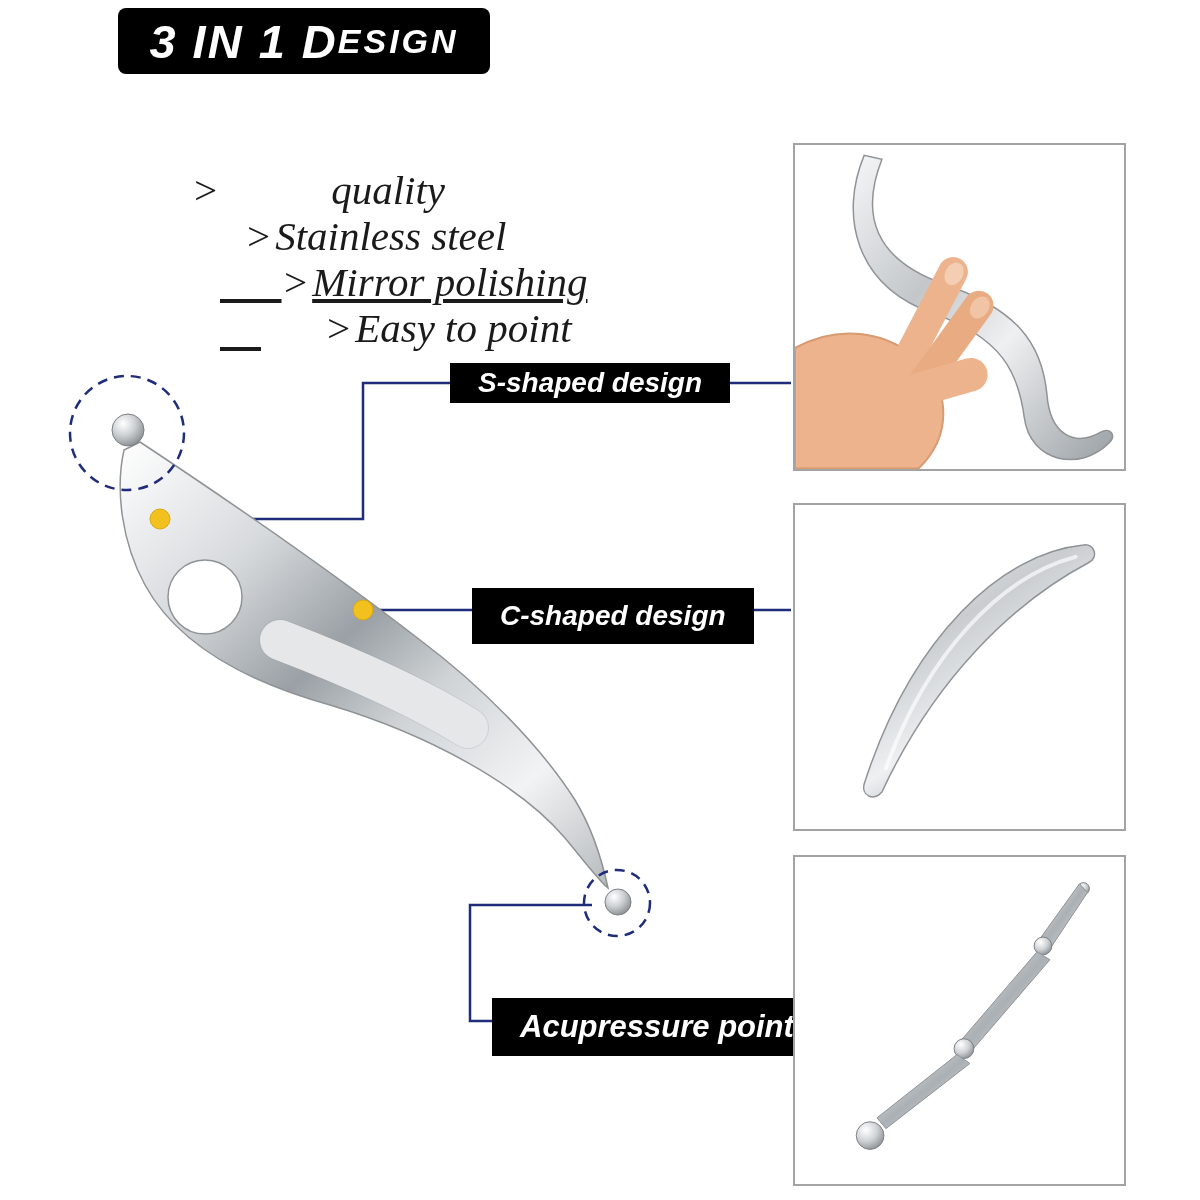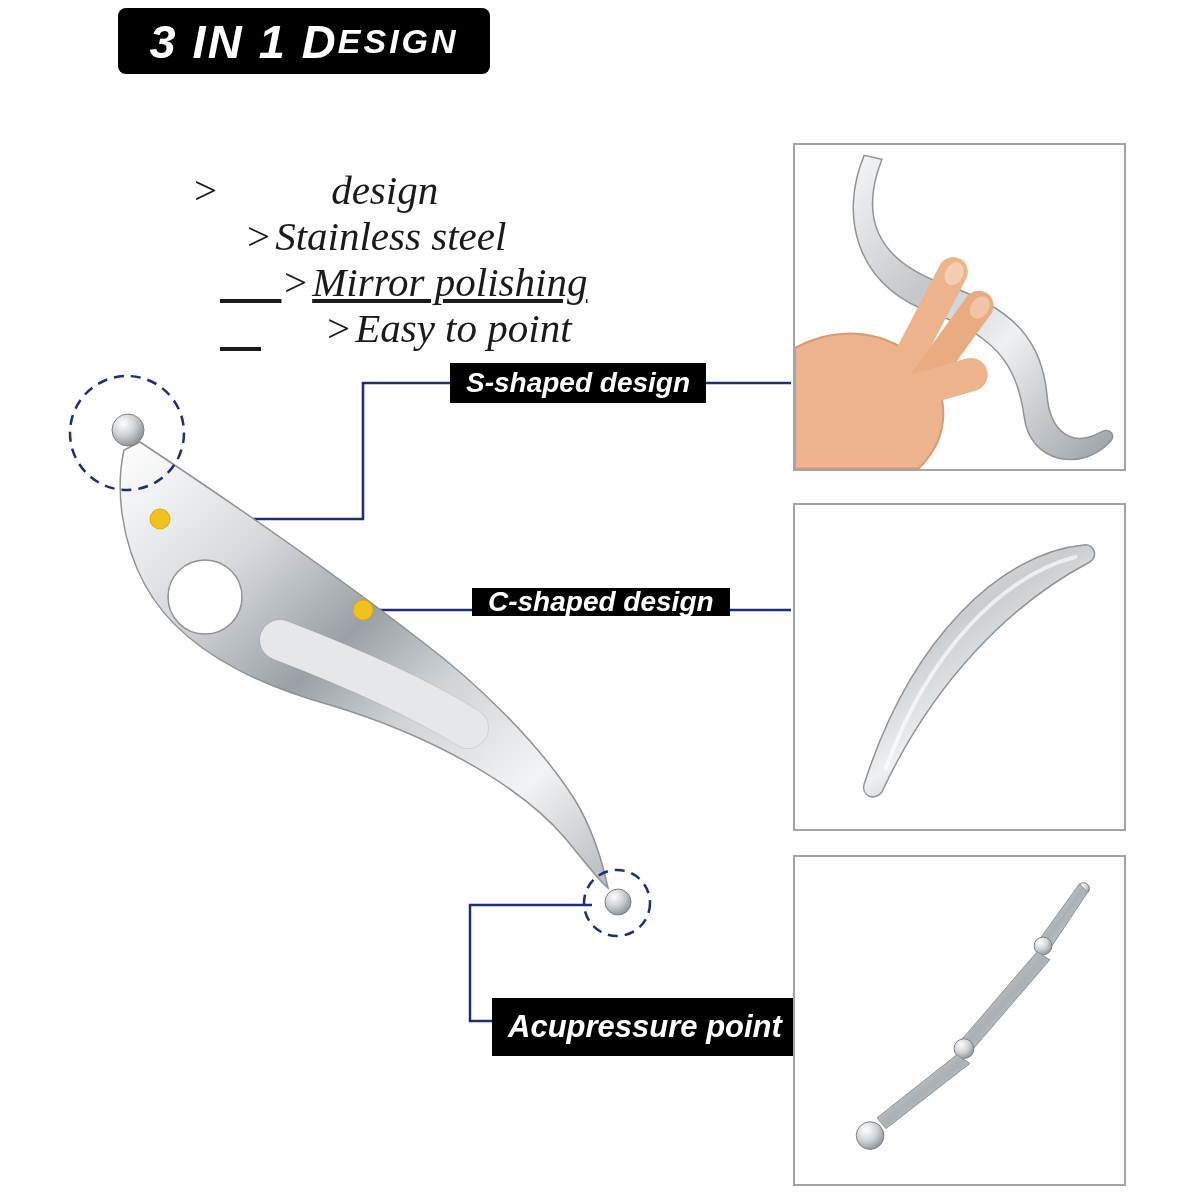--- a/index.html
+++ b/index.html
@@ -25,23 +25,23 @@
             font-family:"Liberation Serif",serif;font-style:italic;font-size:41px;}
   .feat{position:absolute;white-space:pre;}
   .feat .pfx{display:inline-block;}
   .f1{left:130px;top:6px;}  .f1 .pfx{margin-right:112px;}
   .f2{left:183px;top:52px;text-align:right;} .f2 .pfx{margin-right:3px;}
   .f3{left:220px;top:98px;text-decoration:underline;} .f3 .pfx{margin-right:3px;}
   .f4{left:263px;top:144px;}.f4 .pfx{margin-right:3px;}
 
   .callout{position:absolute;background:var(--label-bg);color:var(--label-text);
            font-weight:bold;font-style:italic;display:flex;align-items:center;justify-content:center;
-           padding:0 16px;}
+           padding:0 28px;}
   .callout-s{left:450px;top:363px;height:40px;min-width:178px;font-size:28px;}
-  .callout-c{left:472px;top:588px;height:28px;min-width:184px;font-size:28px;}
+  .callout-c{left:472px;top:588px;height:56px;min-width:184px;font-size:28px;}
   .callout-a{left:492px;top:998px;height:58px;min-width:256px;font-size:31px;}
 
   .photo-box{position:absolute;left:793px;width:333px;background:#fff;
              border:2px solid var(--frame-border);box-sizing:border-box;}
   .box1{top:143px;height:328px;}
   .box2{top:503px;height:328px;}
   .box3{top:855px;height:331px;}
   .photo-box svg{display:block;width:100%;height:100%;}
 
   .connector{stroke:var(--accent-navy);stroke-width:2.5;fill:none;}
@@ -103,21 +103,21 @@
     <circle class="marker-dot" cx="363" cy="610" r="10"></circle>
   </svg>
 
   <div class="badge">
     <span class="badge-big">3 IN 1 D</span>
       <span class="badge-small">ESIGN</span>
   </div>
 
   <div class="features">
     <div class="feat f1">
-      <span class="pfx">&gt;</span><span>design</span>
+      <span class="pfx">&gt;</span><span>quality</span>
     </div>
     <div class="feat f2">
       <span class="pfx">&gt;</span><span>Stainless steel</span>
     </div>
     <div class="feat f3">
       <span class="pfx">&gt;</span><span>Mirror polishing</span>
     </div>
     <div class="feat f4">
       <span class="pfx">&gt;</span><span>Easy to point</span>
     </div>

